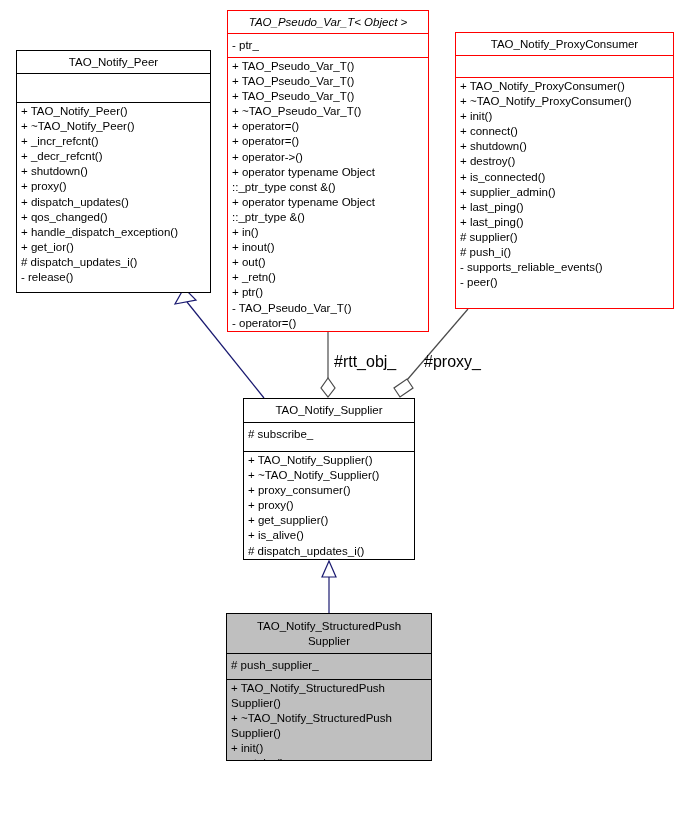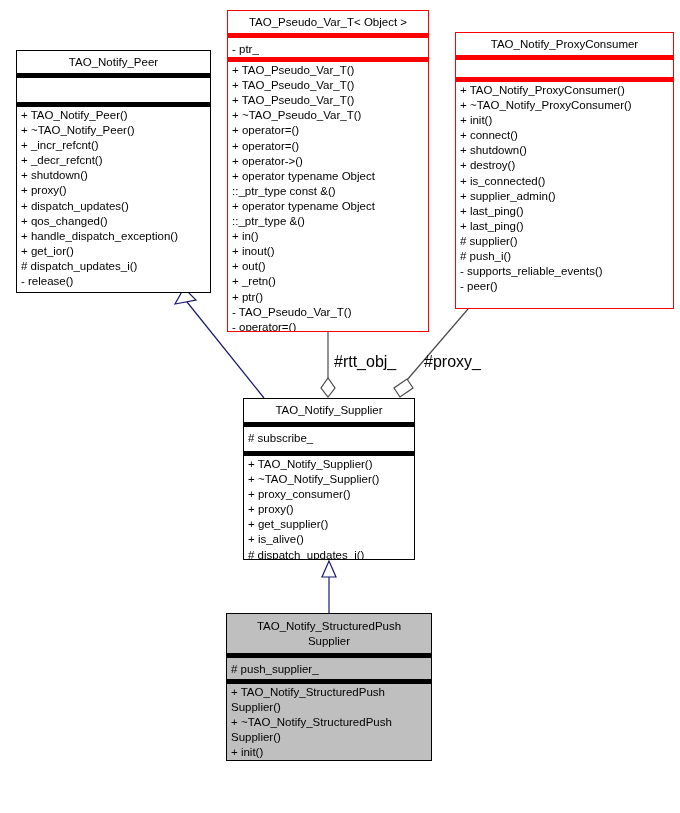--- a/index.html
+++ b/index.html
@@ -25,21 +25,21 @@
   .cls.red{border-color:#f00;}
   .cls.red .sec{border-top-color:#f00;}
   .cls.gray{background:#bfbfbf;}
   .cls-title{
     flex:0 0 auto;
     display:flex;align-items:center;justify-content:center;
     text-align:center;
     white-space:pre-line;
     line-height:15px;
   }
-  .sec{border-top:5px solid #000000;box-sizing:border-box;}
+  .sec{border-top:1px solid #000000;box-sizing:border-box;}
   .cls-attrs{flex:0 0 auto;padding:4px 2px 0 4px;}
   .cls-methods{flex:1 1 auto;padding:1px 2px 0 4px;}
   .member-line{white-space:nowrap;line-height:15.1px;height:15.1px;}
   .edge-label{
     position:absolute;
     font-size:16px;
     line-height:14px;
     white-space:nowrap;
   }
 </style>
@@ -79,21 +79,21 @@
         <div class="member-line">+ dispatch_updates()</div>
         <div class="member-line">+ qos_changed()</div>
         <div class="member-line">+ handle_dispatch_exception()</div>
         <div class="member-line">+ get_ior()</div>
         <div class="member-line"># dispatch_updates_i()</div>
         <div class="member-line">- release()</div>
       </div>
   </div>
 
   <div class="cls red" style="left:227px;top:10px;width:202px;height:322px;">
-    <div class="cls-title" style="flex-basis:22px;">TAO_Pseudo_Var_T&lt; Object &gt;</div>
+    <div class="cls-title" style="flex-basis:22px;font-style:italic;">TAO_Pseudo_Var_T&lt; Object &gt;</div>
     <div class="cls-attrs sec" style="flex-basis:24px;">
         <div class="member-line">- ptr_</div>
       </div>
     <div class="cls-methods sec">
         <div class="member-line">+ TAO_Pseudo_Var_T()</div>
         <div class="member-line">+ TAO_Pseudo_Var_T()</div>
         <div class="member-line">+ TAO_Pseudo_Var_T()</div>
         <div class="member-line">+ ~TAO_Pseudo_Var_T()</div>
         <div class="member-line">+ operator=()</div>
         <div class="member-line">+ operator=()</div>

